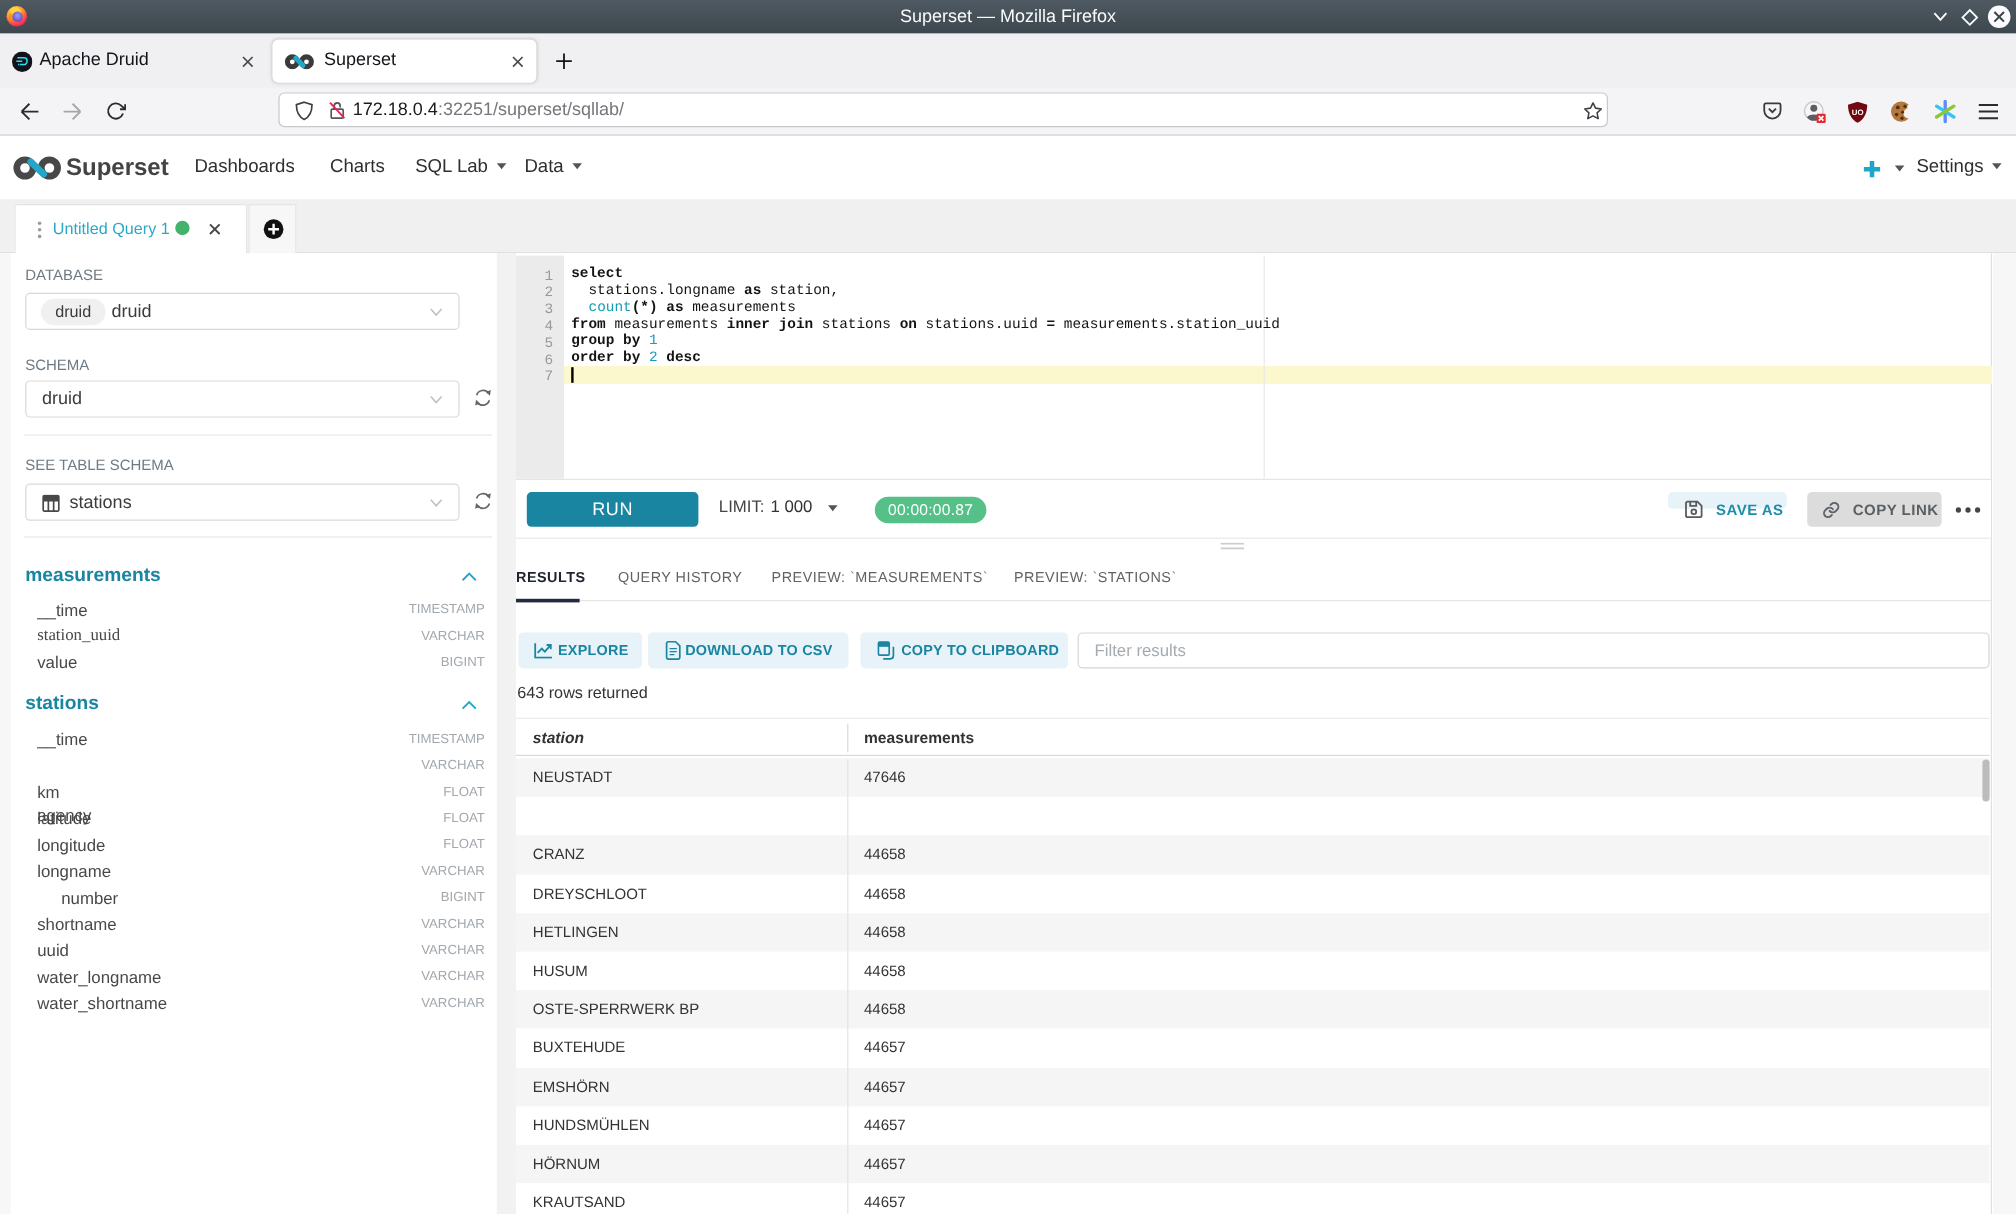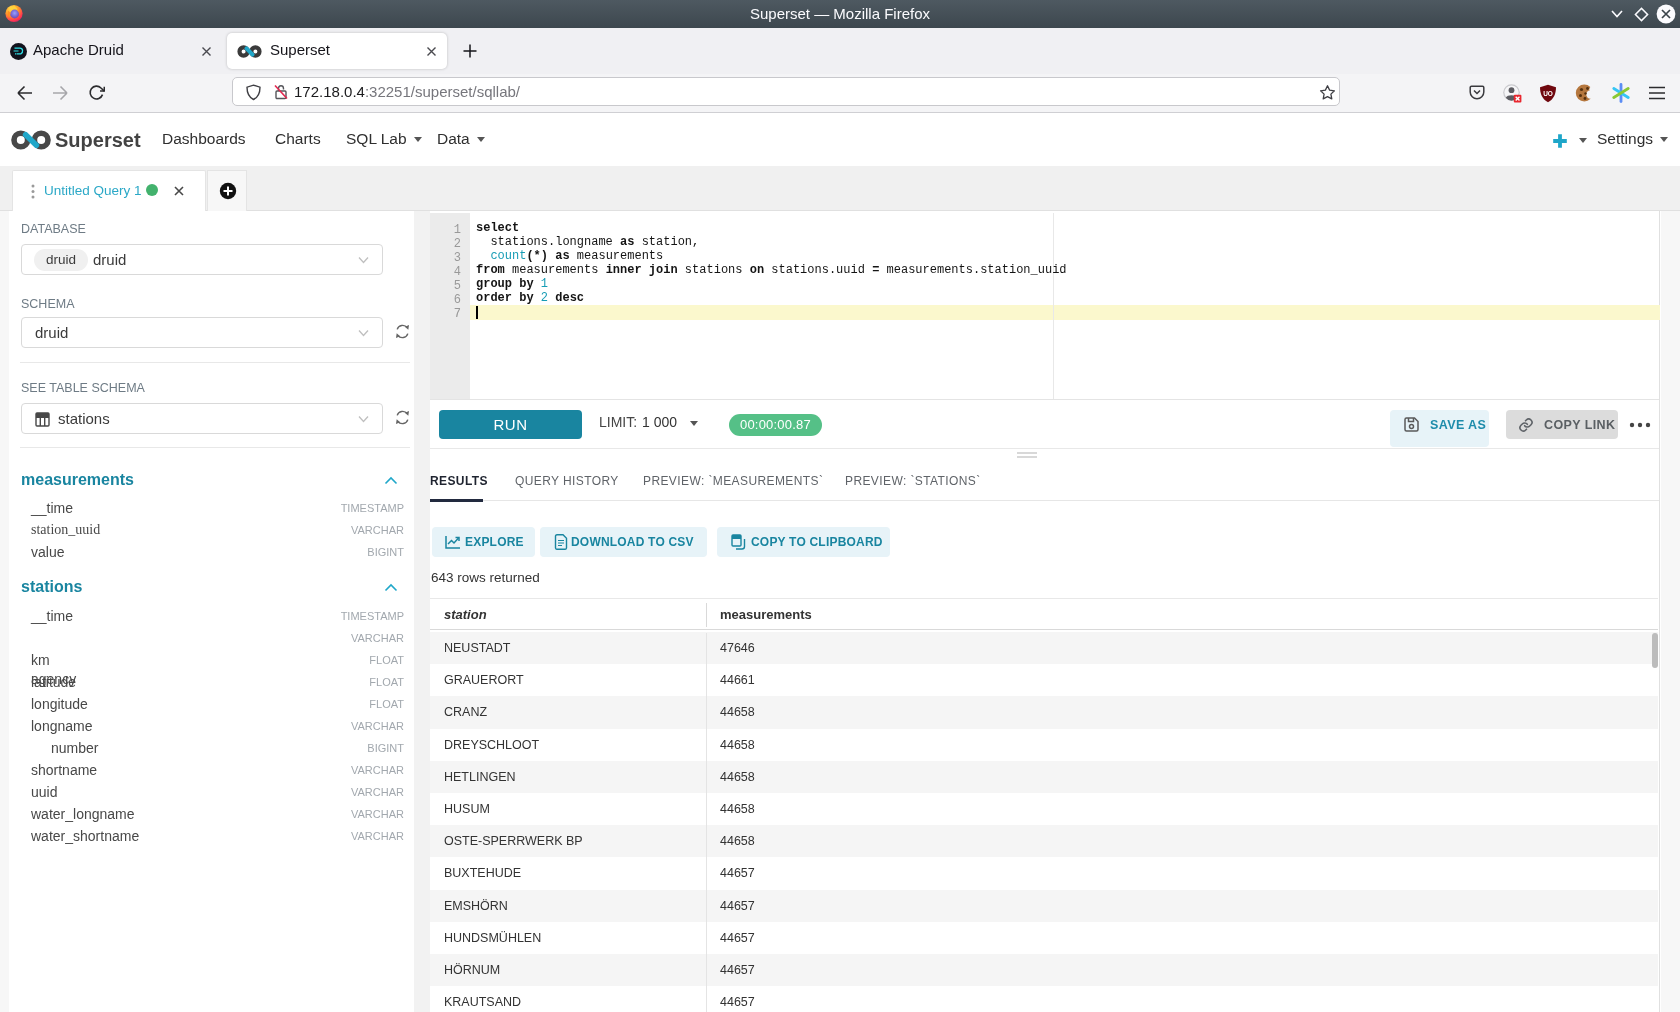--- a/index.html
+++ b/index.html
@@ -54,21 +54,21 @@
 #activeline { position:absolute; left:40px; top:94px; width:1190px; height:15px; background:#fbf8cd; }
 #cursor { position:absolute; left:46px; top:95px; width:2px; height:13px; background:#000; }
 #printmargin { position:absolute; left:623px; top:2px; width:1px; height:186px; background:#e8e8e8; }
 #sqlToolbar { position:absolute; left:0; top:188px; width:1229px; height:50px;
   border-top:1px solid #e4e4e4; border-bottom:1px solid #e8e8e8; background:#fff; }
 #runbtn { position:absolute; left:9px; top:10px; width:143px; height:29px; background:#1985a0;
   border-radius:4px; color:#fff; font-weight:normal; font-size:15px; text-align:center; line-height:29px; letter-spacing:.5px; }
 #limitlbl { position:absolute; left:169px; top:14px; font-size:14px; color:#454545; }
 #timer { position:absolute; left:299px; top:14px; height:22px; padding:0 11px; background:#55c087;
   border-radius:11px; color:#fff; font-size:13px; line-height:22px; letter-spacing:.2px; }
-#saveas { position:absolute; left:960px; top:10px; width:99px; height:37px; background:#e7f3f8;
+#saveas { position:absolute; left:960px; top:10px; width:99px; height:14px; background:#e7f3f8;
   border-radius:4px; }
 #copylink { position:absolute; left:1076px; top:10px; width:112px; height:29px; background:#dcdcdc;
   border-radius:4px; }
 .btxt { position:absolute; font-size:12.5px; font-weight:bold; letter-spacing:.4px; white-space:nowrap; }
 #dots3 { position:absolute; left:1199px; top:22px; }
 .stab { position:absolute; top:255px; height:31px; line-height:31px; font-size:12px;
   letter-spacing:.4px; color:#5f6368; white-space:nowrap; }
 .sbtn { position:absolute; top:316px; background:#e7f3f8; border-radius:4px; height:30px;
   color:#1985a0; font-weight:bold; font-size:12px; letter-spacing:.2px; white-space:nowrap; }
 #filterbox { position:absolute; left:468px; top:316px; width:760px; height:30px;
@@ -416,36 +416,35 @@
     <div class="abs" style="left:31px;top:8px;">DOWNLOAD TO CSV</div>
   </div>
   <div class="sbtn" style="left:287px;width:173px;">
     <svg class="abs" style="left:14px;top:7px;" width="15" height="16" viewBox="0 0 15 16">
       <rect x="1" y="1" width="9" height="11" rx="1" fill="none" stroke="#1985a0" stroke-width="1.4"></rect>
       <path d="M5 15 H11 A2.5 2.5 0 0 0 13.5 12.5 V5" fill="none" stroke="#1985a0" stroke-width="1.4"></path>
       <rect x="1" y="1" width="9" height="4" fill="#1985a0"></rect>
     </svg>
     <div class="abs" style="left:34px;top:8px;">COPY TO CLIPBOARD</div>
   </div>
+  <div id="filterbox">
+      <span>Filter results</span>
+    </div>
   <div id="rowsret">643 rows returned</div>
 
   <div id="rtable">
     <div id="thead">
       <div class="abs" style="left:14px;top:8px;font-size:13px;font-weight:bold;color:#333;font-style:italic;">station</div>
       <div class="abs" style="left:290px;top:8px;font-size:13px;font-weight:bold;color:#333;">measurements</div>
       <div class="abs" style="left:276px;top:4px;width:1px;height:24px;background:#d9d9d9;"></div>
     </div>
     <div class="trow gray-row" style="top:34px;">
         <div class="c1">NEUSTADT</div>
         <div class="c2">47646</div>
       </div>
-    <div class="trow" style="top:66.2px;">
-        <div class="c1">GRAUERORT</div>
-        <div class="c2">44661</div>
-      </div>
     <div class="trow gray-row" style="top:98.4px;">
         <div class="c1">CRANZ</div>
         <div class="c2">44658</div>
       </div>
     <div class="trow" style="top:130.6px;">
         <div class="c1">DREYSCHLOOT</div>
         <div class="c2">44658</div>
       </div>
     <div class="trow gray-row" style="top:162.8px;">
         <div class="c1">HETLINGEN</div>

